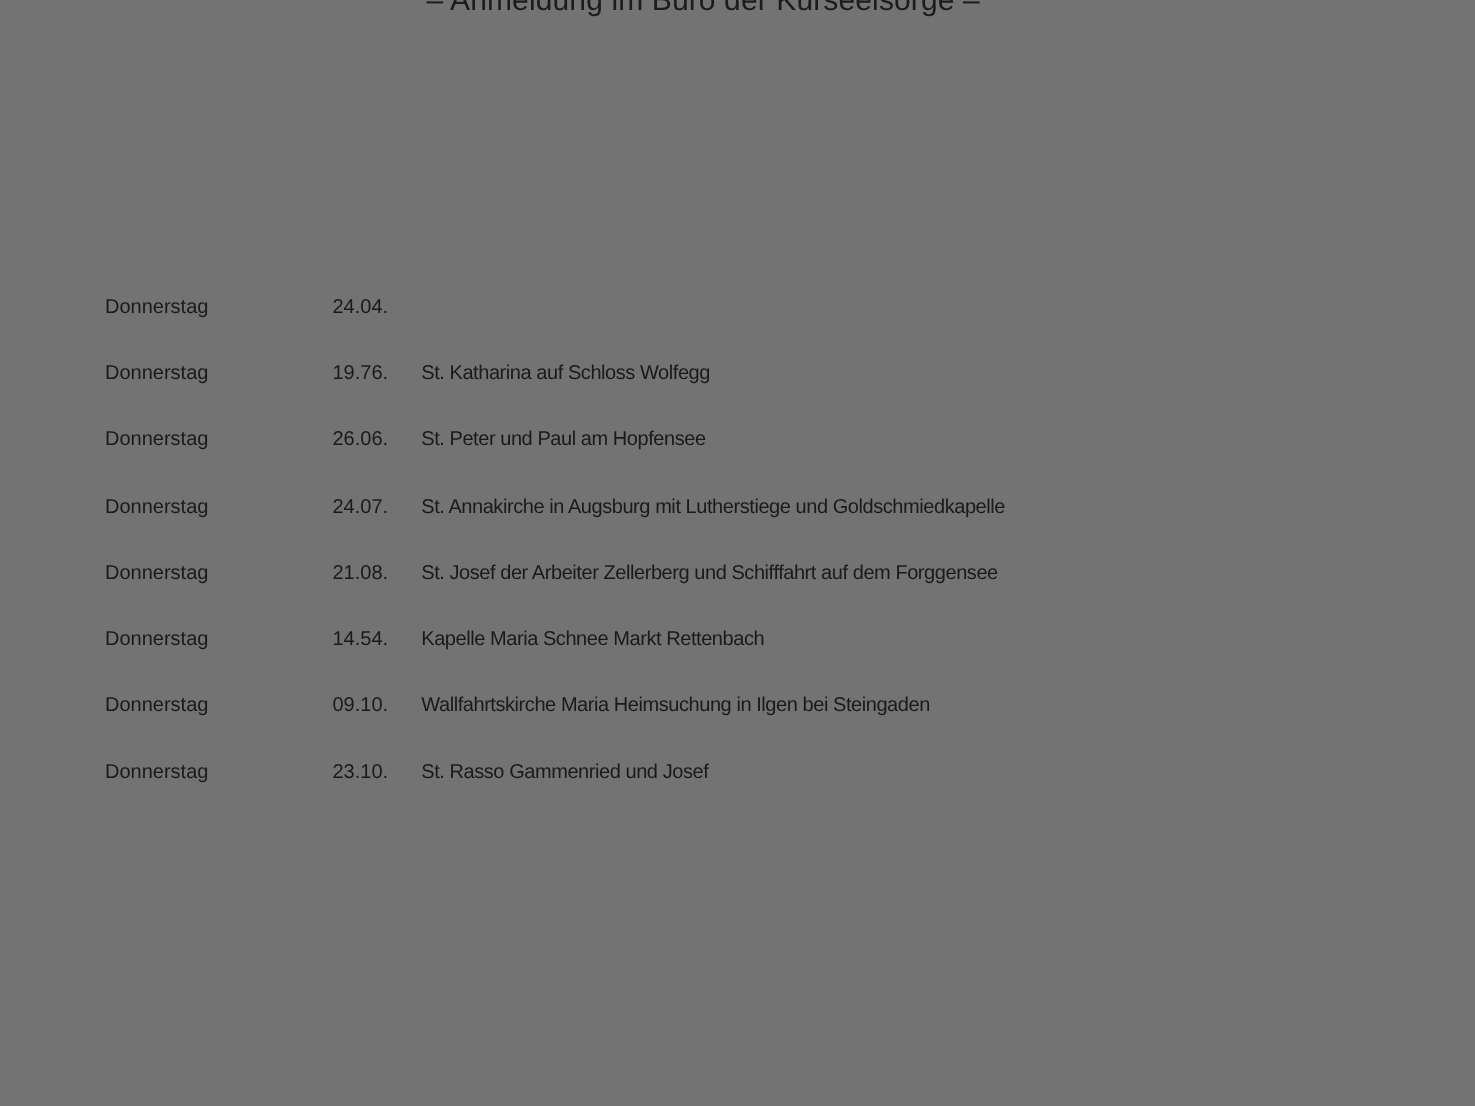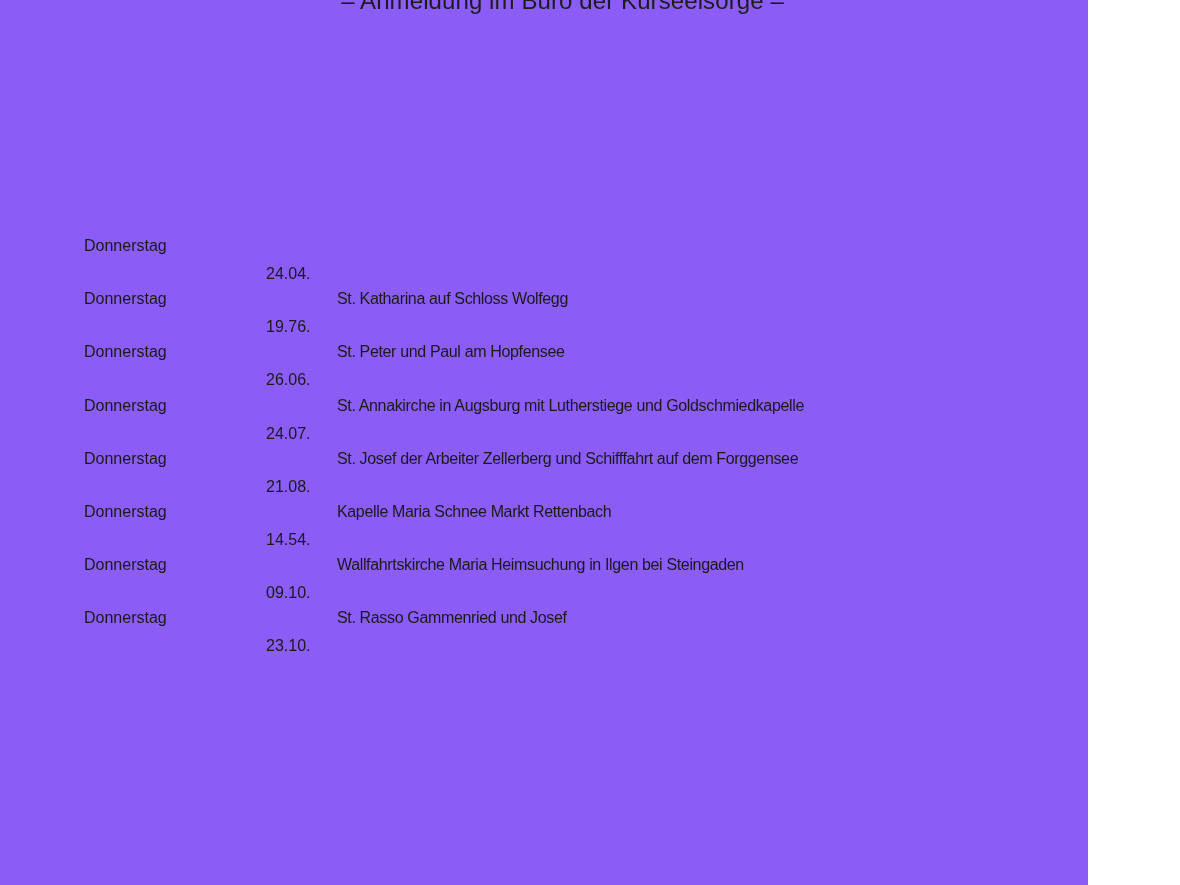--- a/index.html
+++ b/index.html
@@ -11,23 +11,23 @@
       width: 1180px;
       height: 885px;
       position: relative;
       overflow: hidden;
       font-family: "Liberation Sans", "DejaVu Sans", sans-serif;
       color: #1a1a1a;
     }
     .page {
       position: absolute;
       left: 0; top: 0;
-      width: 1088px;
+      width: 1180px;
       height: 885px;
-      background: #8b5cf6;
+      background: #737373;
     }
     .subtitle {
       position: absolute;
       top: -14px;
       left: 0;
       width: 1125px;
       text-align: center;
       font-size: 24px;
       line-height: 30px;
       color: #1c1c1c;
@@ -48,21 +48,20 @@
     }
     .day {
       position: absolute;
       left: 0;
       top: 0;
     }
     .date {
       position: absolute;
       left: 182px;
       top: 0;
-      margin-top: 28px;
     }
     .title {
       position: absolute;
       left: 253px;
       top: 0;
       letter-spacing: -0.35px;
     }
   </style>
 </head>
 <body>

